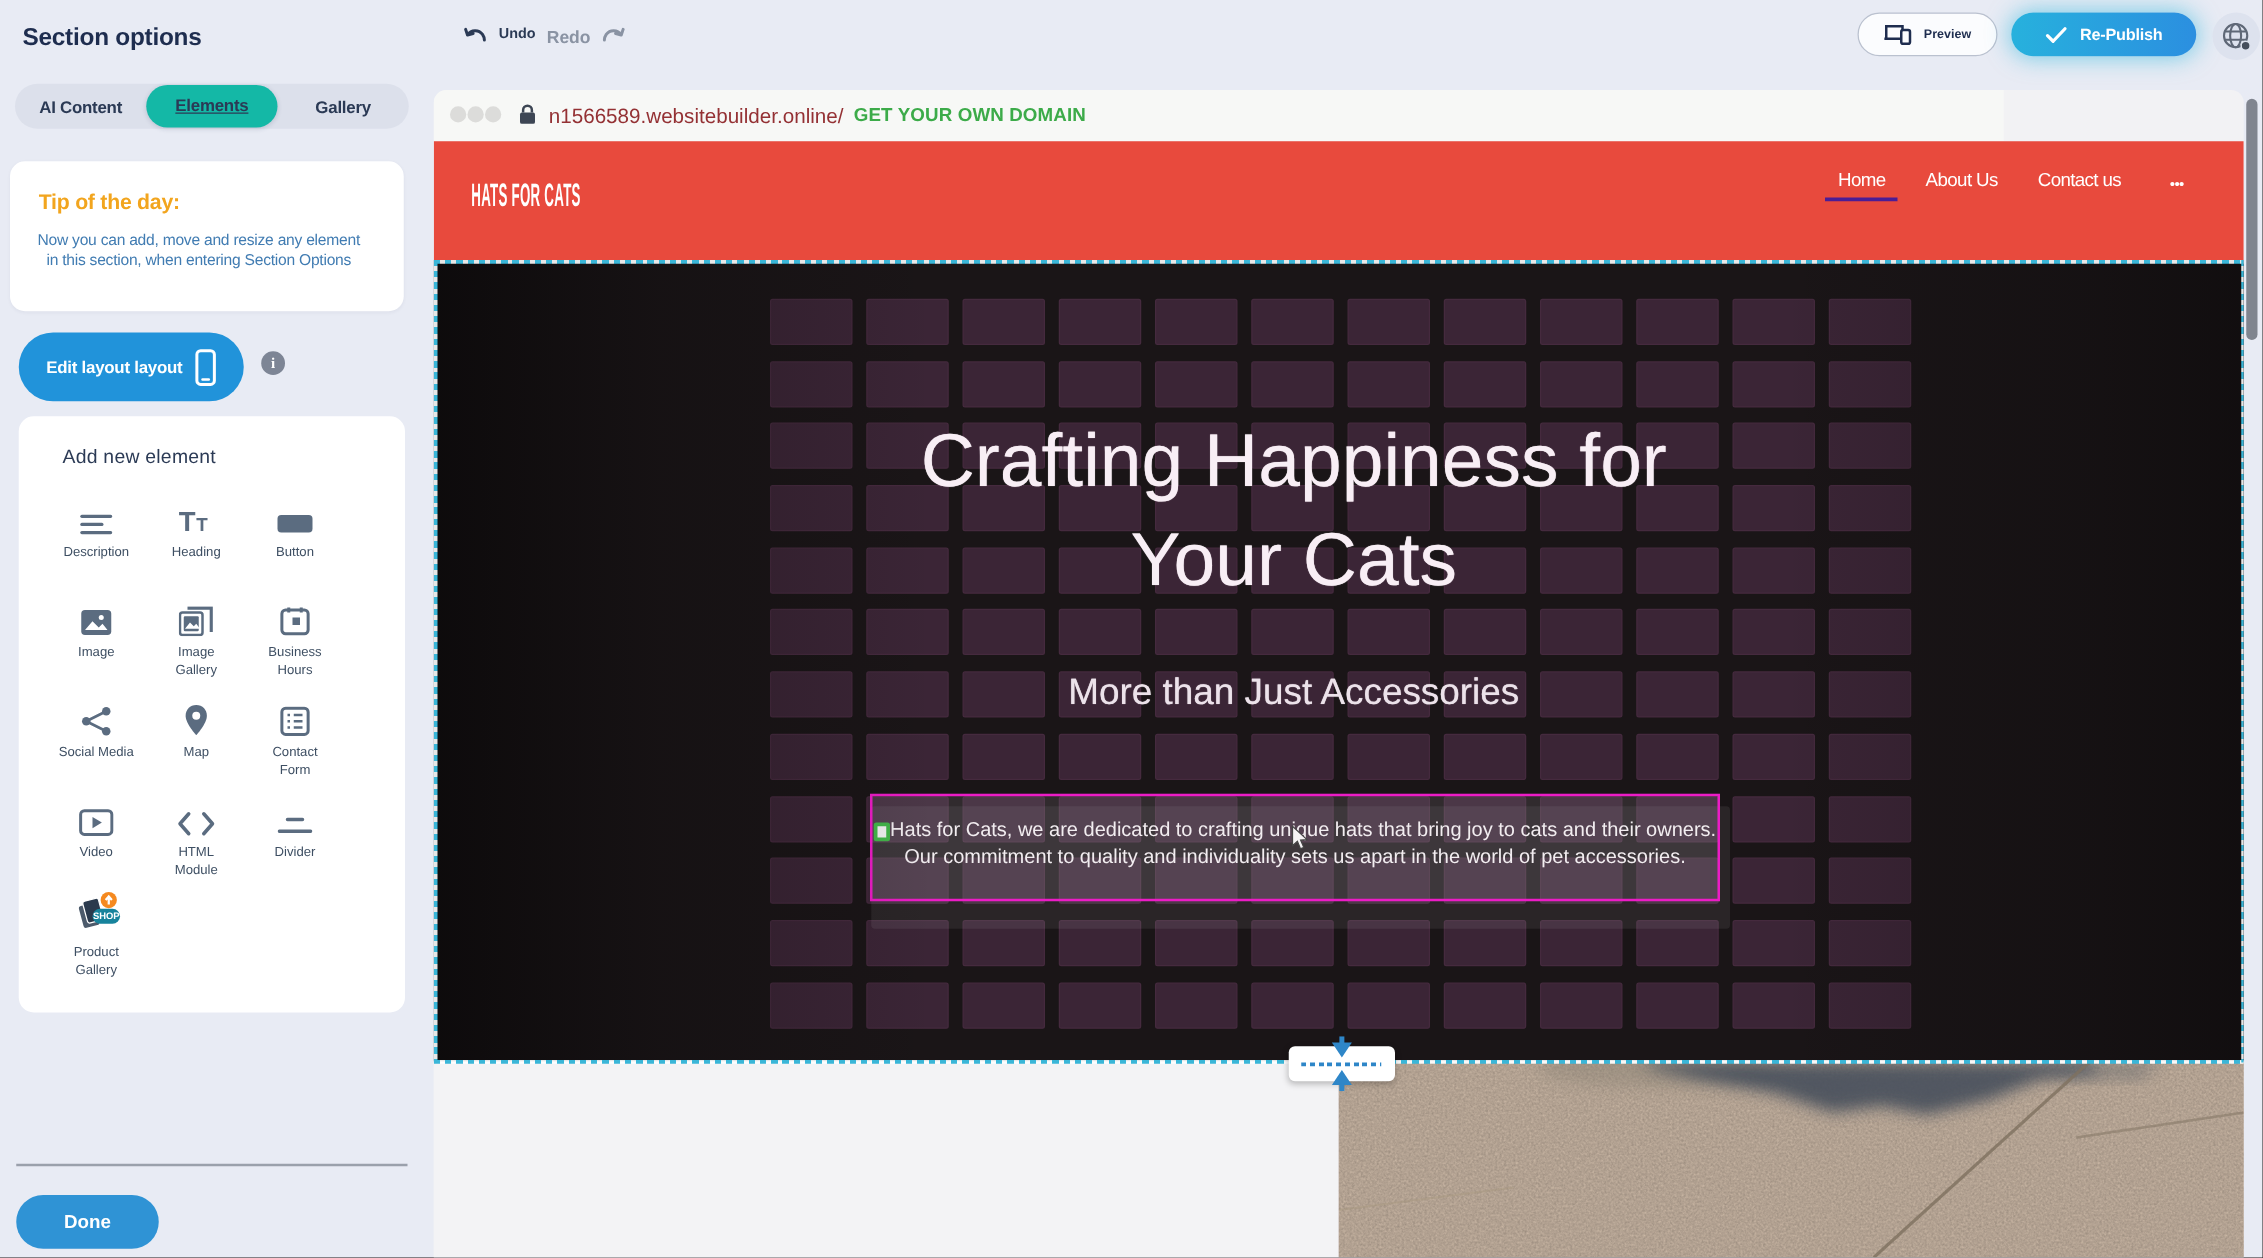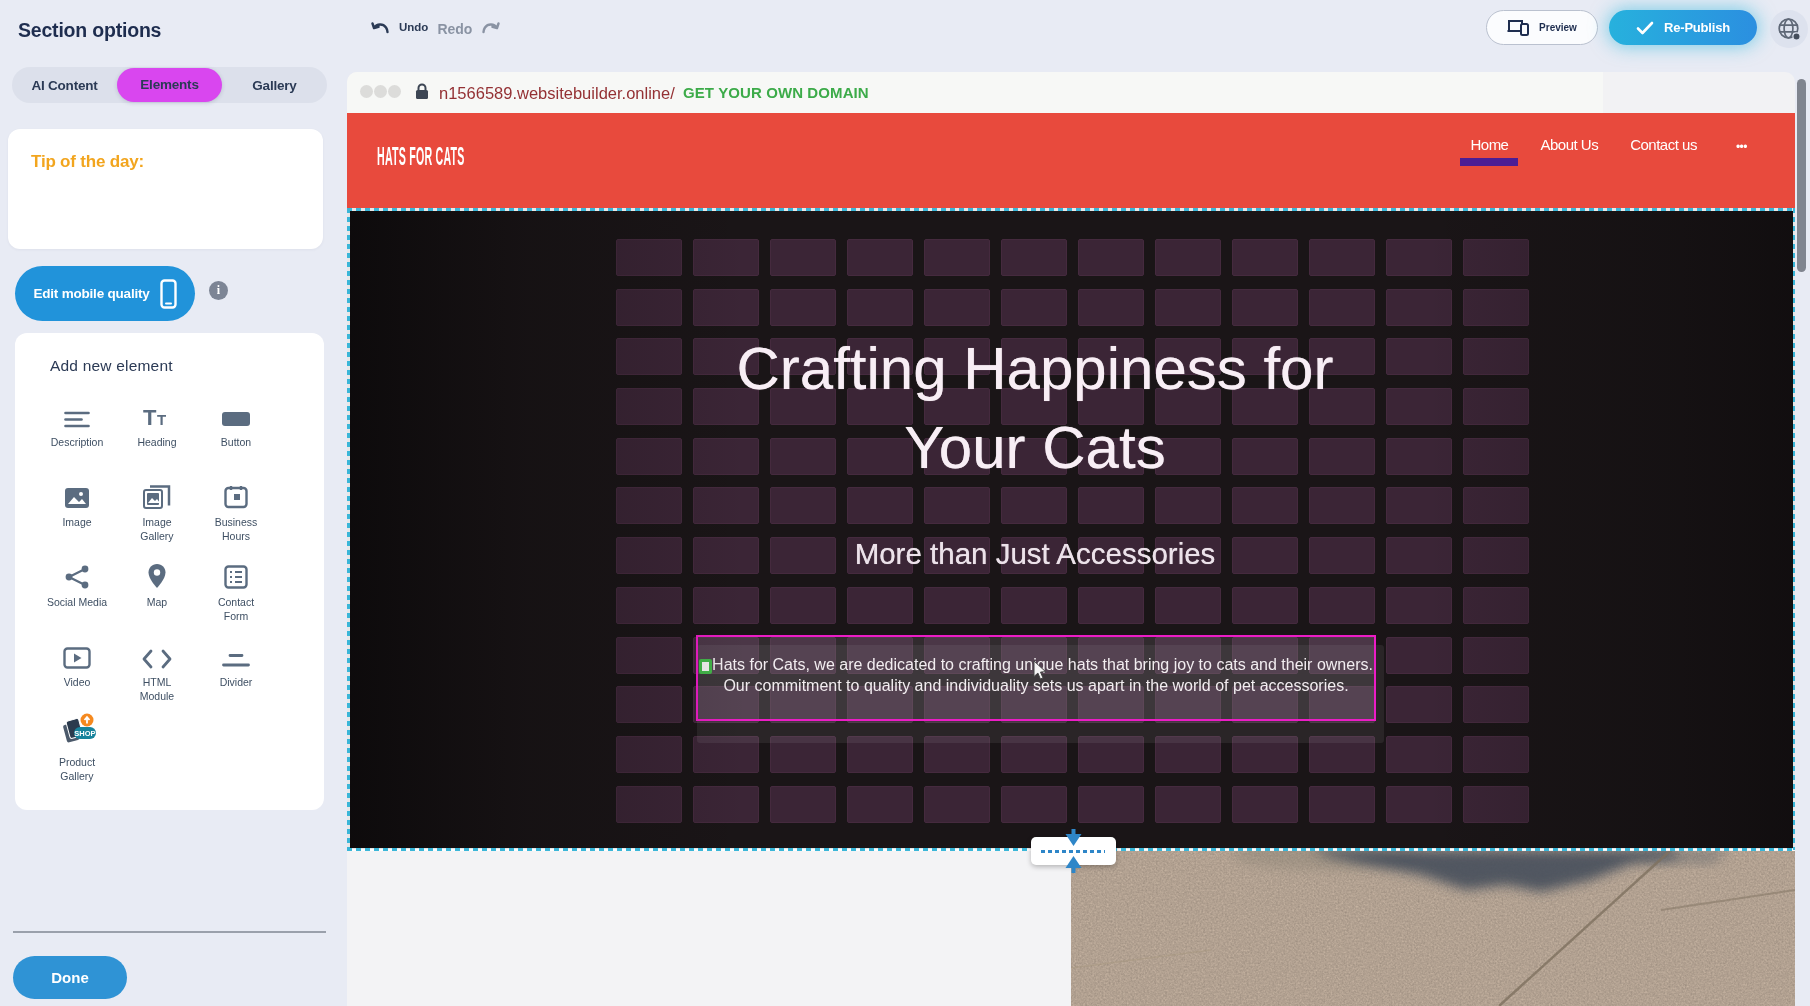--- a/index.html
+++ b/index.html
@@ -14,21 +14,21 @@
 #undoredo .lblg { font-size:14px; font-weight:bold; color:#8a93a3; }
 #btn-preview { left:1486px; top:10px; width:112px; height:35px; border:1px solid #bac1cf; border-radius:17.5px; background:#fbfcfe; display:flex; align-items:center; justify-content:center; gap:8px; }
 #btn-preview span { font-size:10px; font-weight:bold; color:#1e2d4f; }
 #btn-republish { left:1609px; top:10px; width:148px; height:35px; border-radius:17.5px; background:linear-gradient(90deg,#27b1dd,#2b8fe0); box-shadow:0 0 18px 2px rgba(41,182,221,0.55); display:flex; align-items:center; justify-content:center; gap:10px; }
 #btn-republish span { font-size:13px; font-weight:bold; color:#fff; letter-spacing:-0.2px;text-align:right; }
 #btn-globe { left:1770px; top:10px; width:38px; height:38px; border-radius:50%; background:#dde2ee; display:flex; align-items:center; justify-content:center; }
 
 
 #tabs { left:12px; top:67px; width:315px; height:36px; background:#dce0eb; border-radius:18px; display:flex; align-items:center; }
 #tabs .tab { flex:1; text-align:center; font-size:13.5px; color:#2b3a55; font-weight:bold; letter-spacing:-0.2px; }
-#tabs .sel { background:#d946ef; border-radius:17px; height:34px; line-height:34px; box-shadow:0 1px 4px rgba(30,45,80,0.18); }
+#tabs .sel { background:#14b8a6; border-radius:17px; height:34px; line-height:34px; box-shadow:0 1px 4px rgba(30,45,80,0.18);text-decoration:underline; }
 #tipcard { left:8px; top:129px; width:315px; height:120px; background:#fff; border-radius:12px; box-shadow:0 1px 3px rgba(30,45,80,0.05);text-align:center; }
 #tipcard h3 { position:absolute; left:23px; top:23px; font-size:17px; color:#f2a51e; letter-spacing:-0.2px; }
 #tipcard p { position:absolute; left:22px; top:55px; font-size:12.5px; letter-spacing:-0.2px; line-height:16px; color:#417cb2; white-space:nowrap; }
 #btn-mobile { left:15px; top:266px; width:180px; height:55px; border-radius:27.5px; background:#2193da; display:flex; align-items:center; justify-content:center; gap:10px; }
 #btn-mobile span { font-size:13.5px; font-weight:bold; color:#fff; letter-spacing:-0.2px; }
 #infocirc { left:209px; top:281px; width:19px; height:19px; border-radius:50%; background:#7d8595; color:#fff; text-align:center; font-size:12px; line-height:19px; font-weight:bold; font-family:"Liberation Serif",serif; }
 #elemcard { left:15px; top:333px; width:309px; height:477px; background:#fff; border-radius:12px; }
 #elemcard h4 { margin:24px 0 0 35px; font-size:15.5px; font-weight:normal; color:#2b3a55; letter-spacing:0.2px; }
 .egrid { position:absolute; left:0; top:66px; width:309px; }
 .eitem { position:absolute; width:80px; text-align:center; }
@@ -39,21 +39,21 @@
 
 
 #canvas { left:347px; top:72px; width:1448px; height:934px; border-radius:10px 10px 0 0; overflow:hidden; background:#f2f2f4; }
 #urlbar { left:0; top:0; width:1256px; height:41px; background:#f7f8f6; }
 .dot { position:absolute; top:13px; width:13px; height:13px; border-radius:50%; background:#dcdcda; }
 #urltext { position:absolute; left:92px; top:12px; font-size:16.5px; color:#943134; }
 #getdomain { position:absolute; left:336px; top:12px; font-size:15px; font-weight:bold; color:#3cab49; letter-spacing:0.1px; }
 #redbar { left:0; top:41px; width:1448px; height:95px; background:#e84a3d; }
 #logo { position:absolute; left:30px; top:30px; font-size:26px; line-height:26px; font-weight:bold; color:#fff; transform:scaleX(0.41); transform-origin:left; letter-spacing:0.5px; }
 #nav { position:absolute; right:48px; top:23px; display:flex; gap:32px; color:#fff; font-size:15px; letter-spacing:-0.5px; }
-#nav .active { border-bottom:8px solid #4c1d95; padding:0 10px 5px; margin:0 -10px; }
+#nav .active { border-bottom:3px solid #4c1d95; padding:0 10px 5px; margin:0 -10px; }
 #hero { left:0; top:136px; width:1448px; height:641px; background:#1a1517; }
 #hgrid { position:absolute; left:269px; top:31px; width:916px; height:583px; display:grid; grid-template-columns:repeat(12,66px); grid-template-rows:repeat(12,37px); column-gap:11px; row-gap:12.7px; }
 #hgrid div { background:#3b2536; border:1px solid #452a3e; border-radius:2px; }
 .heroline { position:absolute; left:-36px; width:1448px; text-align:center; color:#f8eef5; text-shadow:0 0 0.7px rgba(248,238,245,0.85); }
 #h1a { top:131px; font-size:60px; line-height:60px; }
 #h1b { top:210px; font-size:60px; line-height:60px; }
 #h2 { top:329px; font-size:29.5px; color:#ece2ea; }
 #seltext { position:absolute; left:349px; top:427px; width:680px; height:86px; border:2px solid #ec1cc6; background:rgba(130,125,130,0.22); color:#f2edf0; font-size:16px; text-align:center; padding-top:17px; line-height:21px; white-space:nowrap; }
 #selshadow { position:absolute; left:350px; top:437px; width:687px; height:98px; background:rgba(255,255,255,0.07); border-radius:3px; }
 .hnd { display:inline-block; width:13px; height:15px; background:#f0f0f0; border:3px solid #43b54a; border-radius:2px; vertical-align:-4px; }
@@ -103,23 +103,24 @@
     </svg>
 </div>
 
 <div class="abs" id="tabs">
   <div class="tab">AI Content</div>
   <div class="tab sel">Elements</div>
   <div class="tab">Gallery</div>
 </div>
 <div class="abs" id="tipcard">
   <h3>Tip of the day:</h3>
+  <p>Now you can add, move and resize any element<br>in this section, when entering Section Options</p>
 </div>
 <div class="abs" id="btn-mobile">
-  <span>Edit mobile quality</span>
+  <span>Edit layout layout</span>
   <svg width="17" height="30" viewBox="0 0 17 30">
       <rect x="1.5" y="1.5" width="14" height="27" rx="3" stroke="#fff" stroke-width="2.4" fill="none"></rect>
       <path d="M6 24.5 h5" stroke="#fff" stroke-width="2" stroke-linecap="round"></path>
     </svg>
 </div>
 <div class="abs" id="infocirc">i</div>
 <div class="abs" id="elemcard">
   <h4>Add new element</h4>
   <div class="egrid" id="egrid">
       <div class="eitem" style="left:22px;top:0px">

